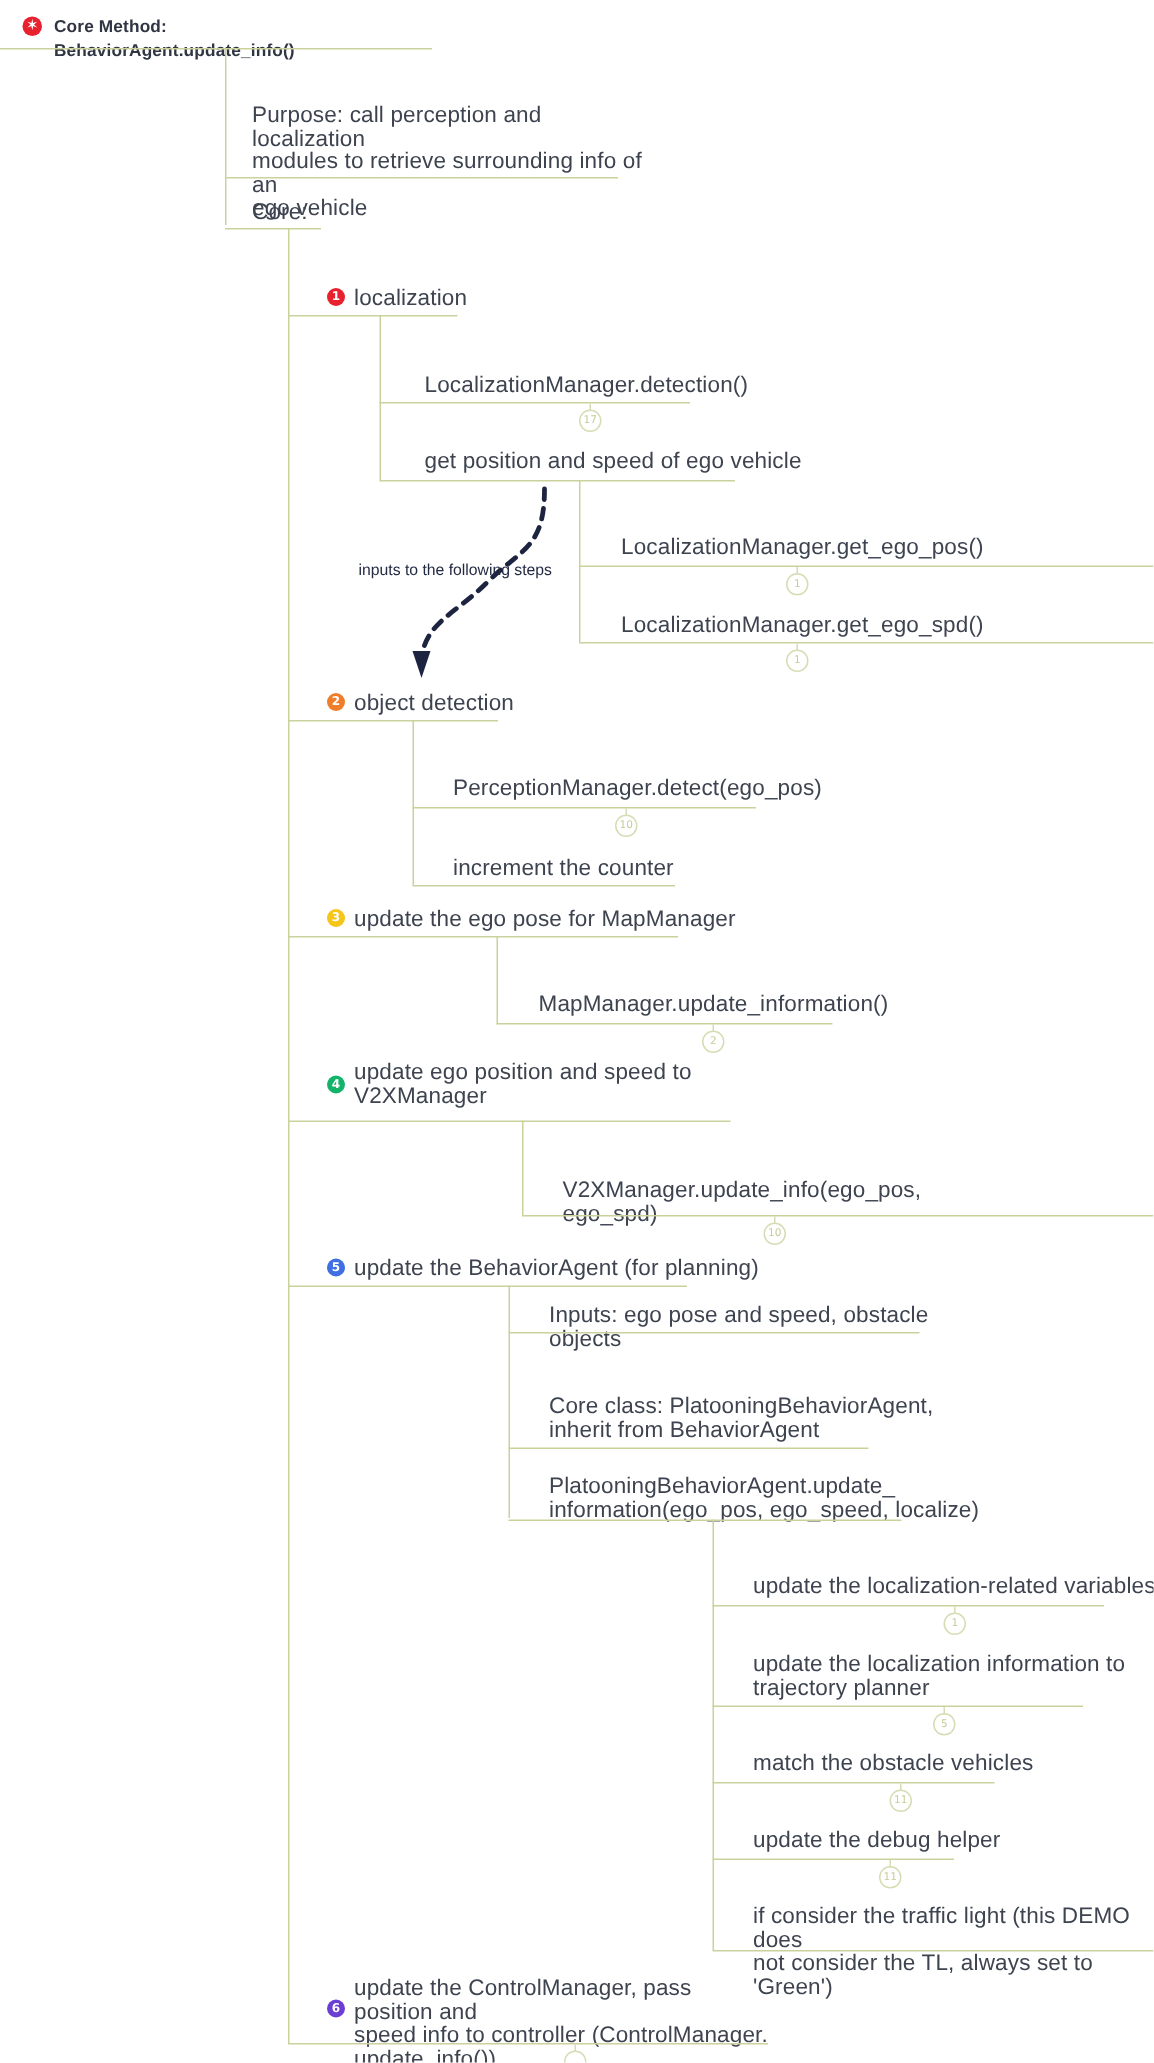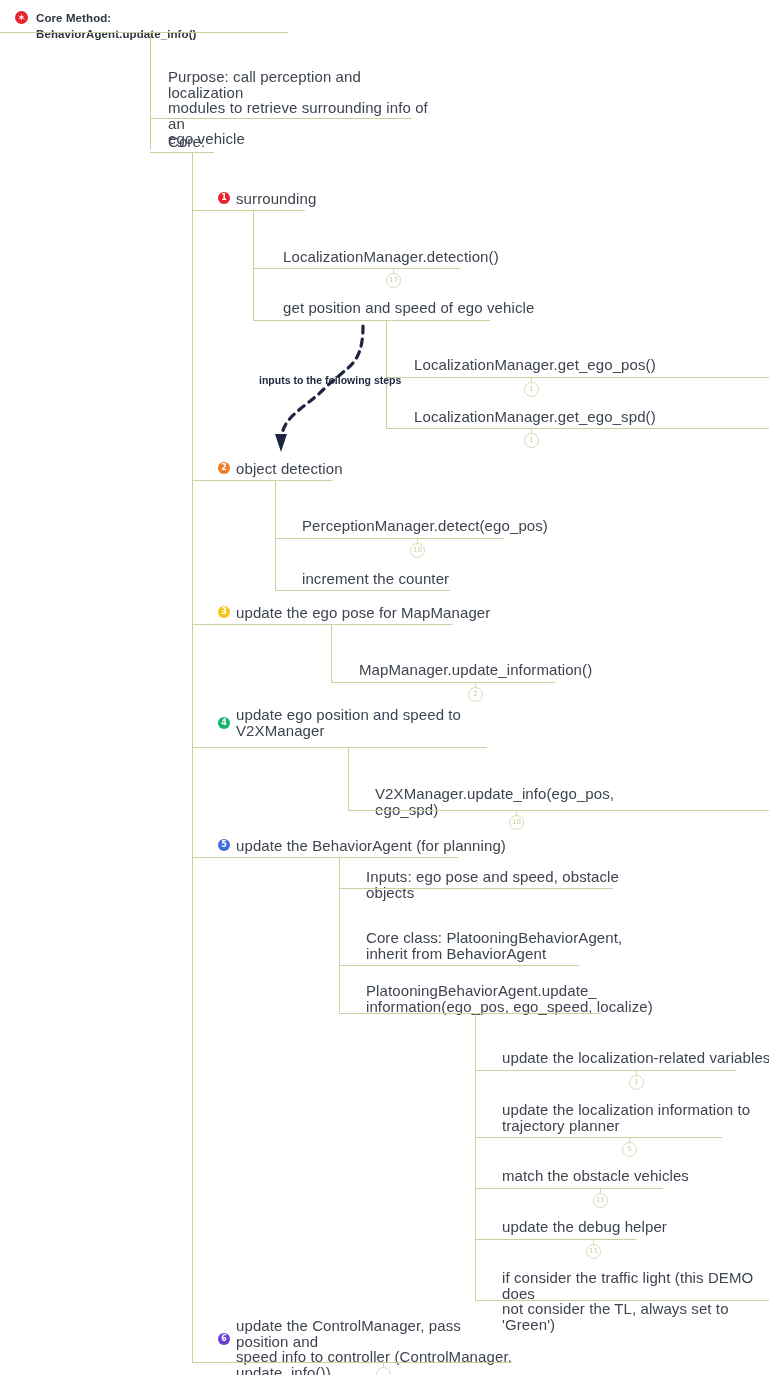--- a/index.html
+++ b/index.html
@@ -39,22 +39,22 @@
     border-left:1.2px solid #d8dcb4;}
 
   
   .star-icon{position:absolute;width:13px;height:13px;border-radius:50%;
     background:#e8212e;}
   .star-icon .glyph{position:absolute;left:0;top:0;width:13px;height:13px;
     color:#fff;font-size:10px;line-height:13px;text-align:center;}
 
   
   .arrow-wrap{position:absolute;left:255px;top:318px;width:140px;height:140px;}
-  .arrow-label{position:absolute;left:259px;top:374px;font-size:10.5px;
-    font-weight:700;color:#232a44;white-space:nowrap;}
+  .arrow-label{position:absolute;left:239px;top:374px;font-size:10.5px;
+    font-weight:400;color:#232a44;white-space:nowrap;}
 </style>
 </head>
 <body>
 
 <div class="canvas">
 
   <div class="star-icon" style="left:15px;top:11px;">
     <div class="glyph">✶</div>
   </div>
   <div class="node title" style="left:36px;top:11px;">
@@ -74,21 +74,21 @@
 
   <div class="node" style="left:168px;top:134px;width:120px;">
     <div class="txt">Core:</div>
   </div>
   <div class="uline" style="left:150px;top:152px;width:64px;"></div>
 
   <div class="vline" style="left:192px;top:152px;height:1210px;"></div>
 
   <div class="badge" style="left:218px;top:192px;background:#e8212e;">1</div>
   <div class="node" style="left:236px;top:191px;width:200px;">
-    <div class="txt">surrounding</div>
+    <div class="txt">localization</div>
   </div>
   <div class="uline" style="left:192px;top:210px;width:113px;"></div>
   <div class="vline" style="left:253px;top:210px;height:110px;"></div>
 
   <div class="node" style="left:283px;top:249px;width:260px;">
     <div class="txt">LocalizationManager.detection()</div>
   </div>
   <div class="uline" style="left:253px;top:268px;width:207px;"></div>
   <div class="count" style="left:365px;top:273px;">
     <span class="stem"></span>

